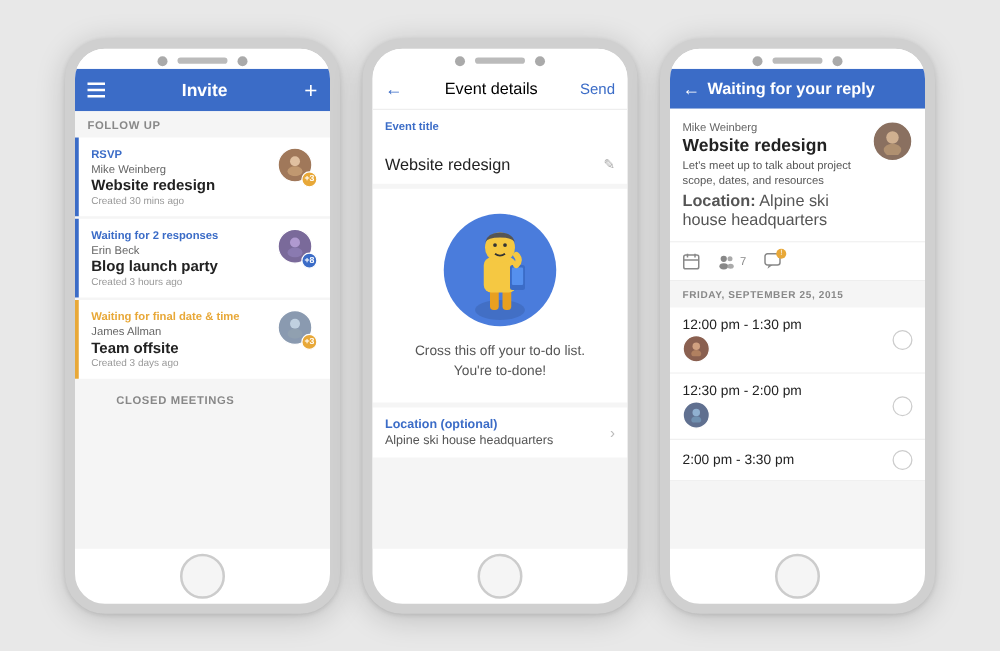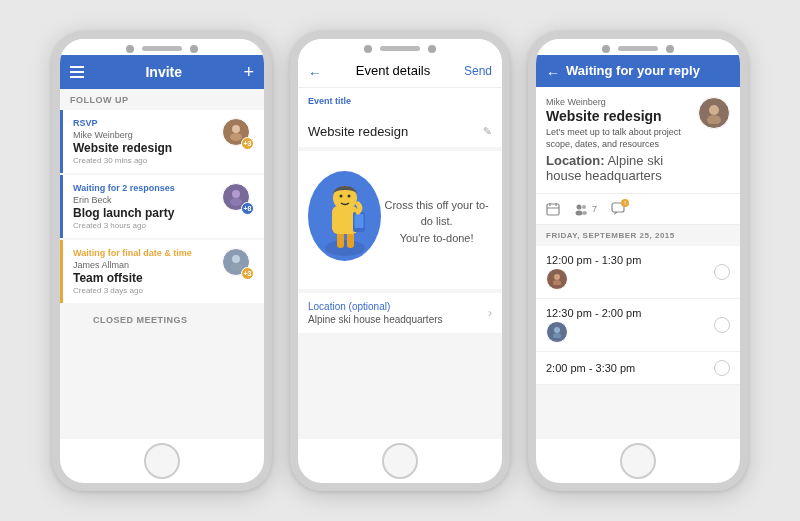--- a/index.html
+++ b/index.html
@@ -230,21 +230,21 @@
       justify-content: space-between;
       align-items: center;
     }
     .edit-icon {
       color: #aaa;
       font-size: 11px;
     }
     .success-section {
       background: #fff;
       display: flex;
-      flex-direction: row;
+      flex-direction: column;
       align-items: center;
       padding: 20px 10px 16px;
       margin-bottom: 4px;
     }
     .success-illustration {
       width: 90px;
       height: 90px;
       border-radius: 50%;
       background: #4a7cdc;
       display: flex;
@@ -263,21 +263,21 @@
     .location-section {
       background: #fff;
       padding: 8px 10px;
       display: flex;
       align-items: center;
       justify-content: space-between;
     }
     .location-label {
       font-size: 10px;
       color: #3b6cc7;
-      font-weight: 400;
+      font-weight: 700;
       margin-bottom: 2px;
     }
     .location-value {
       font-size: 10px;
       color: #555;
     }
     .chevron-right {
       color: #bbb;
       font-size: 12px;
     }

